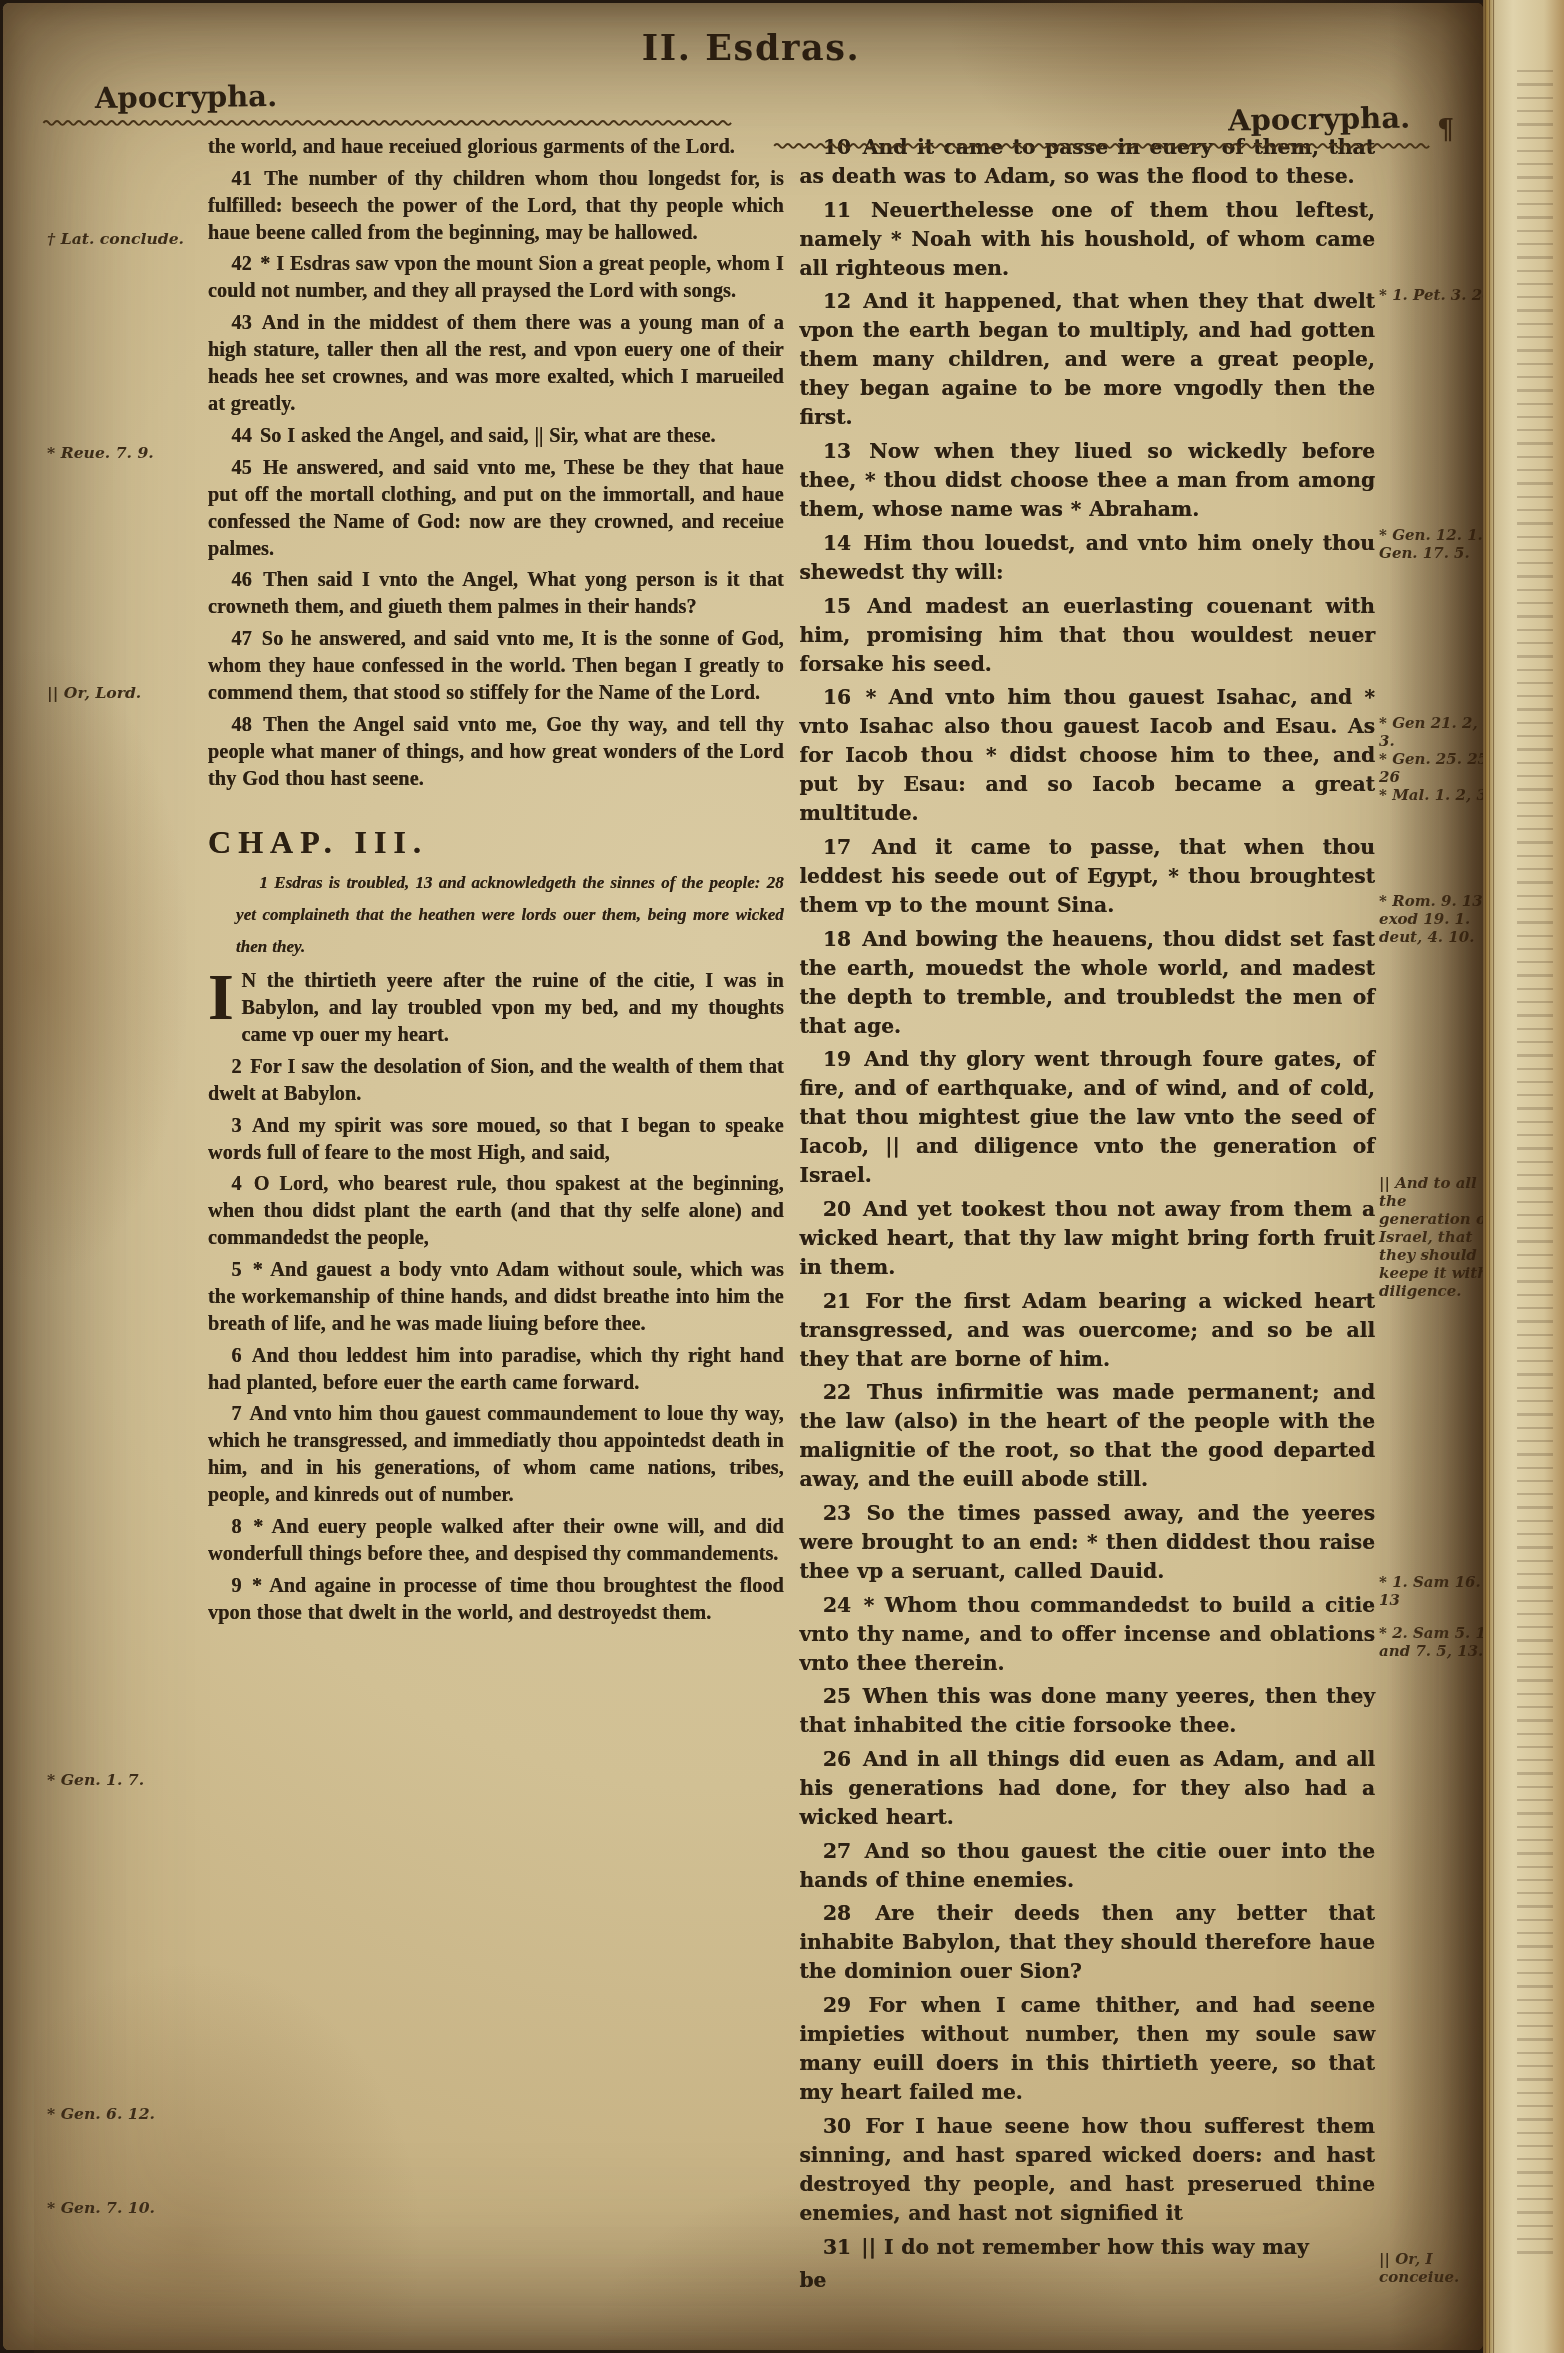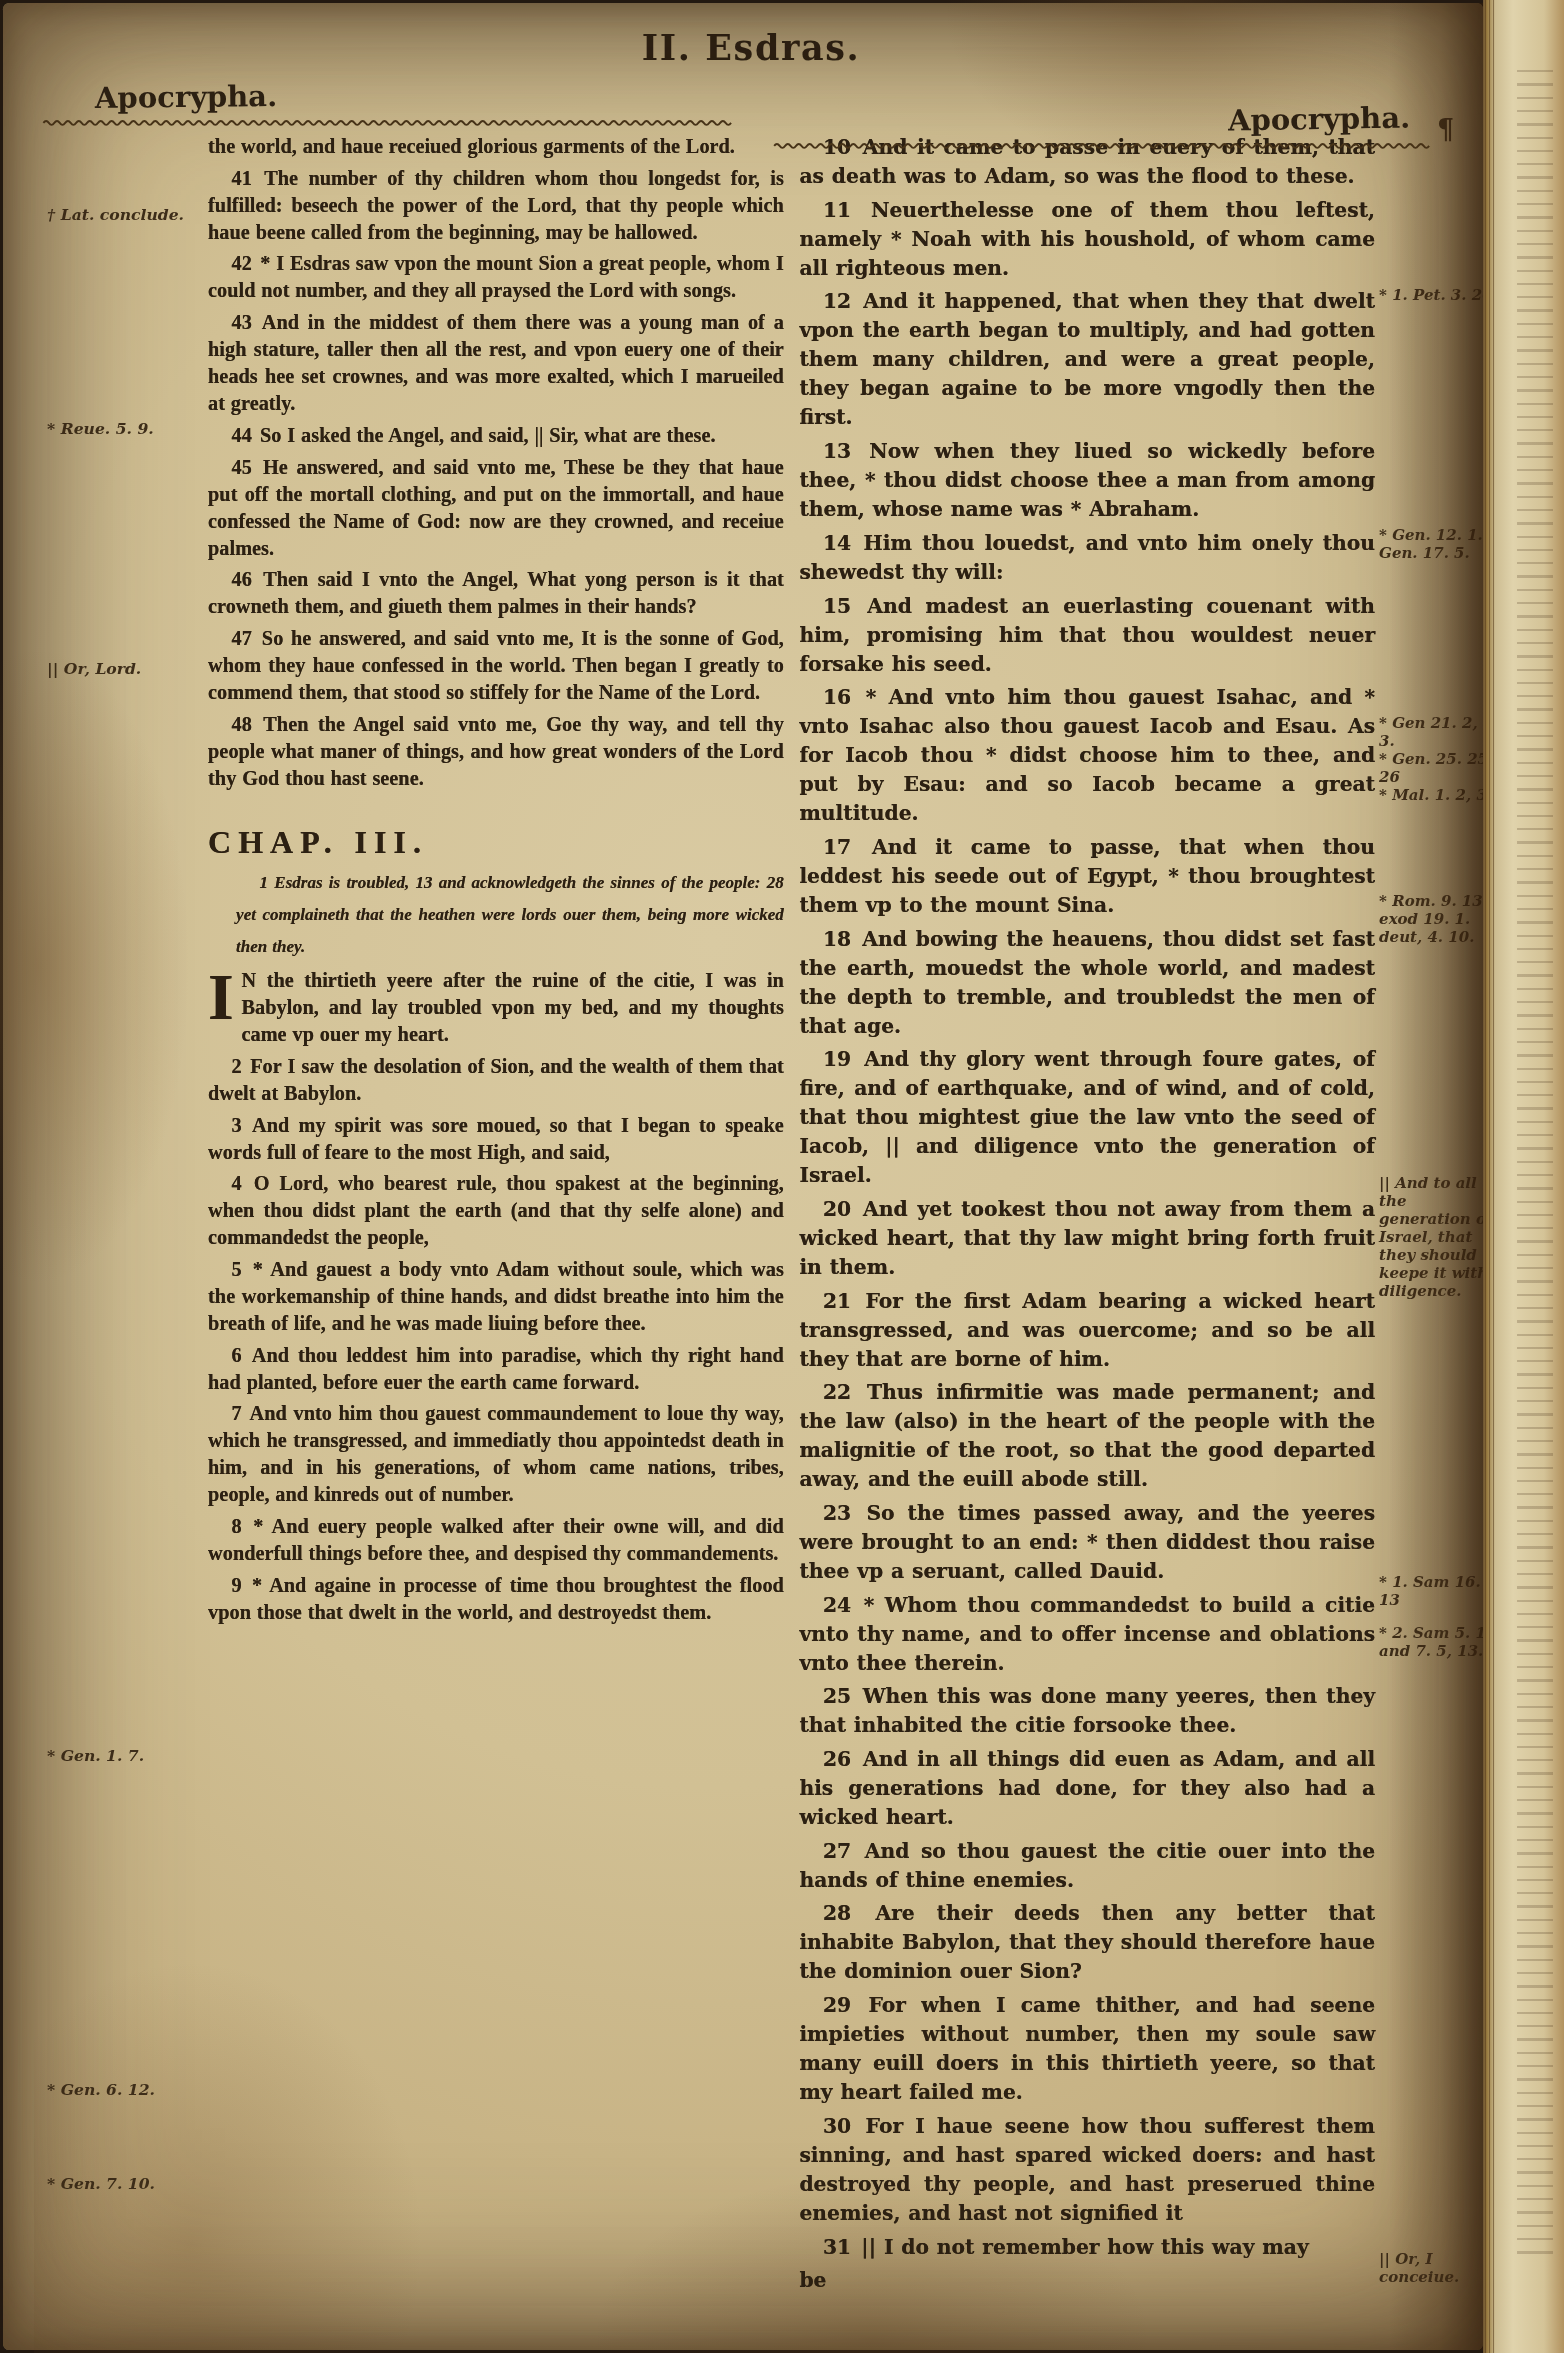--- a/index.html
+++ b/index.html
@@ -55,21 +55,21 @@
   .col p.cont{ text-indent:0; }
   .vnum{ padding-right:2.3px; }
   .chap{ font-size:32px; letter-spacing:7px; margin:37px 0 11px; font-weight:700; text-indent:0;}
   .summary{ font-style:italic; font-size:17px; line-height:32px; margin:0 0 14px; text-indent:0;
     padding-left:28px; font-weight:600;}
   .dropcap-para{ text-indent:0 !important; }
   .dropcap{ float:left; font-size:66px; line-height:50px; padding:4.7px 7.8px 0 0; font-weight:700;}
   .catchword{ text-align:left; text-indent:0 !important; padding-right:36px; }
   
   .mnote{ position:absolute; font-style:italic; font-weight:600; color:#3d2d19; white-space:pre-line; z-index:2;}
-  .ml{ left:44px;  width:142px; font-size:15.6px; line-height:19px;}
+  .ml{ left:44px;  width:142px; font-size:15.6px; line-height:19px;margin-top:24px;}
   .mr{ left:1376px; width:119px; font-size:15px; line-height:18px;}
 </style>
 </head>
 <body>
 
 <div class="paper">
   <div class="stain s1"></div>
   <div class="stain s2"></div>
   <div class="stain s3"></div>
   <div class="stain s4"></div>
@@ -129,21 +129,21 @@
         <p><span class="vnum">27</span> And so thou gauest the citie ouer into the hands of thine enemies.</p>
         <p><span class="vnum">28</span> Are their deeds then any better that inhabite Babylon, that they should therefore haue the dominion ouer Sion?</p>
         <p><span class="vnum">29</span> For when I came thither, and had seene impieties without number, then my soule saw many euill doers in this thirtieth yeere, so that my heart failed me.</p>
         <p><span class="vnum">30</span> For I haue seene how thou sufferest them sinning, and hast spared wicked doers: and hast destroyed thy people, and hast preserued thine enemies, and hast not signified it</p>
         <p><span class="vnum">31</span> || I do not remember how this way may</p>
         <p class="catchword">be</p>
       </div>
   </div>
 
   <div class="mnote ml" style="top:202px">† Lat. conclude.</div>
-  <div class="mnote ml" style="top:416px">* Reue. 5. 9.</div>
+  <div class="mnote ml" style="top:416px">* Reue. 7. 9.</div>
   <div class="mnote ml" style="top:656px">|| Or, Lord.</div>
   <div class="mnote ml" style="top:1743px">* Gen. 1. 7.</div>
   <div class="mnote ml" style="top:2077px">* Gen. 6. 12.</div>
   <div class="mnote ml" style="top:2171px">* Gen. 7. 10.</div>
 
   <div class="mnote mr" style="top:283px">* 1. Pet. 3. 20.</div>
   <div class="mnote mr" style="top:523px">* Gen. 12. 1.
 Gen. 17. 5.</div>
   <div class="mnote mr" style="top:711px">* Gen 21. 2, 3.
 * Gen. 25. 25, 26

